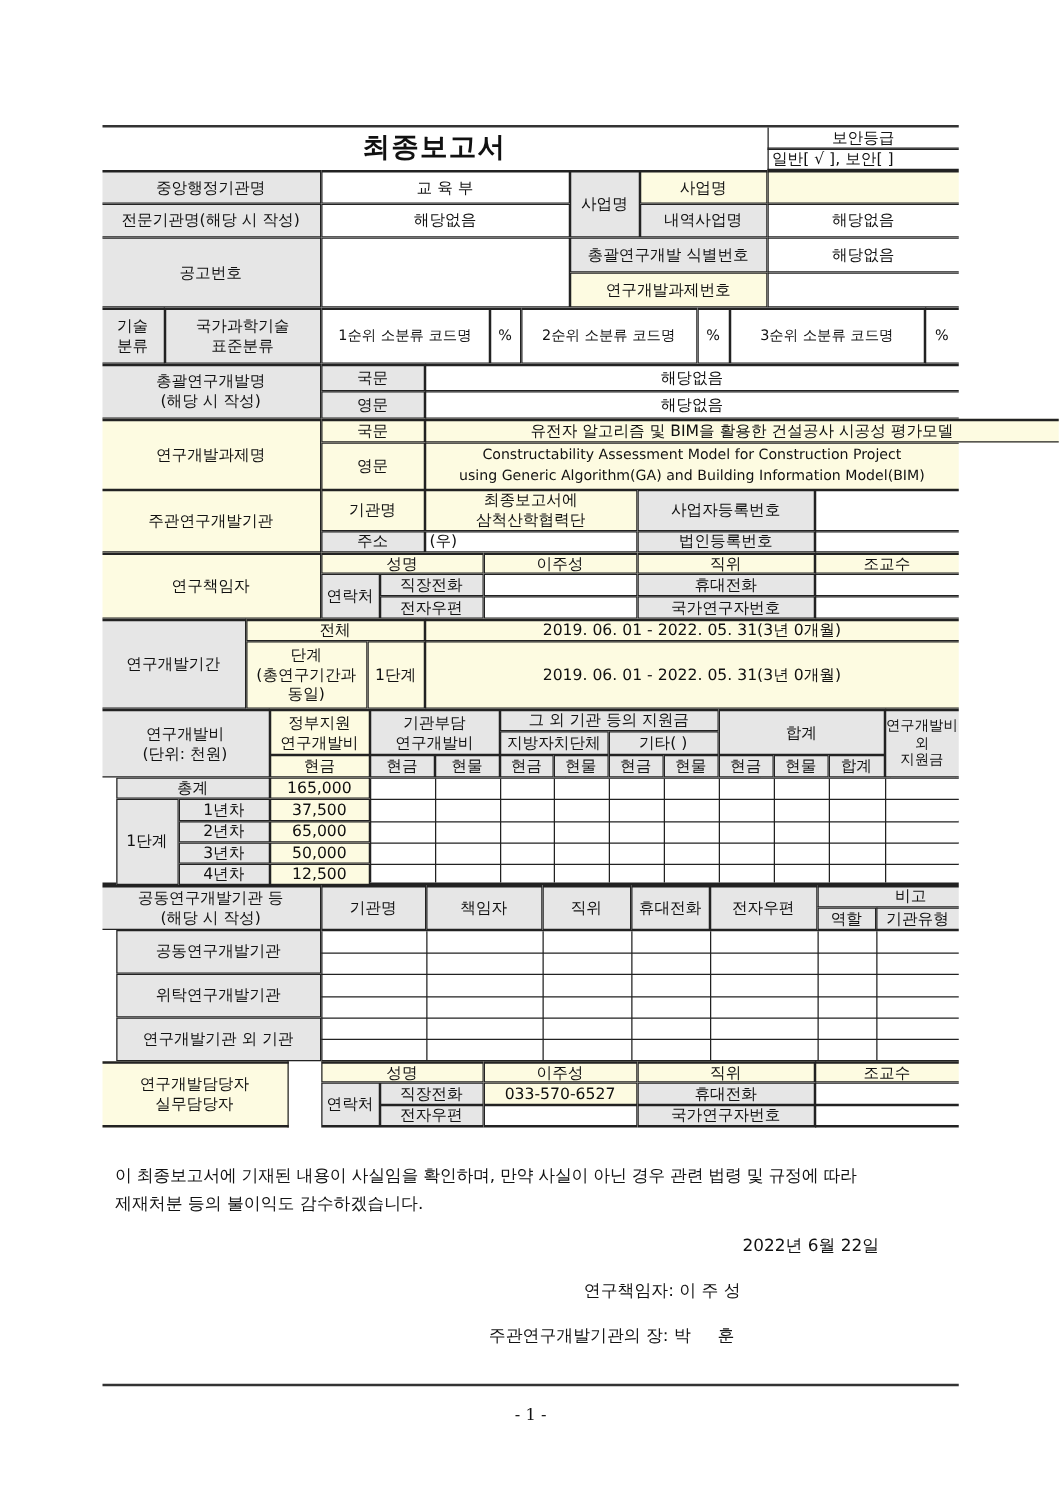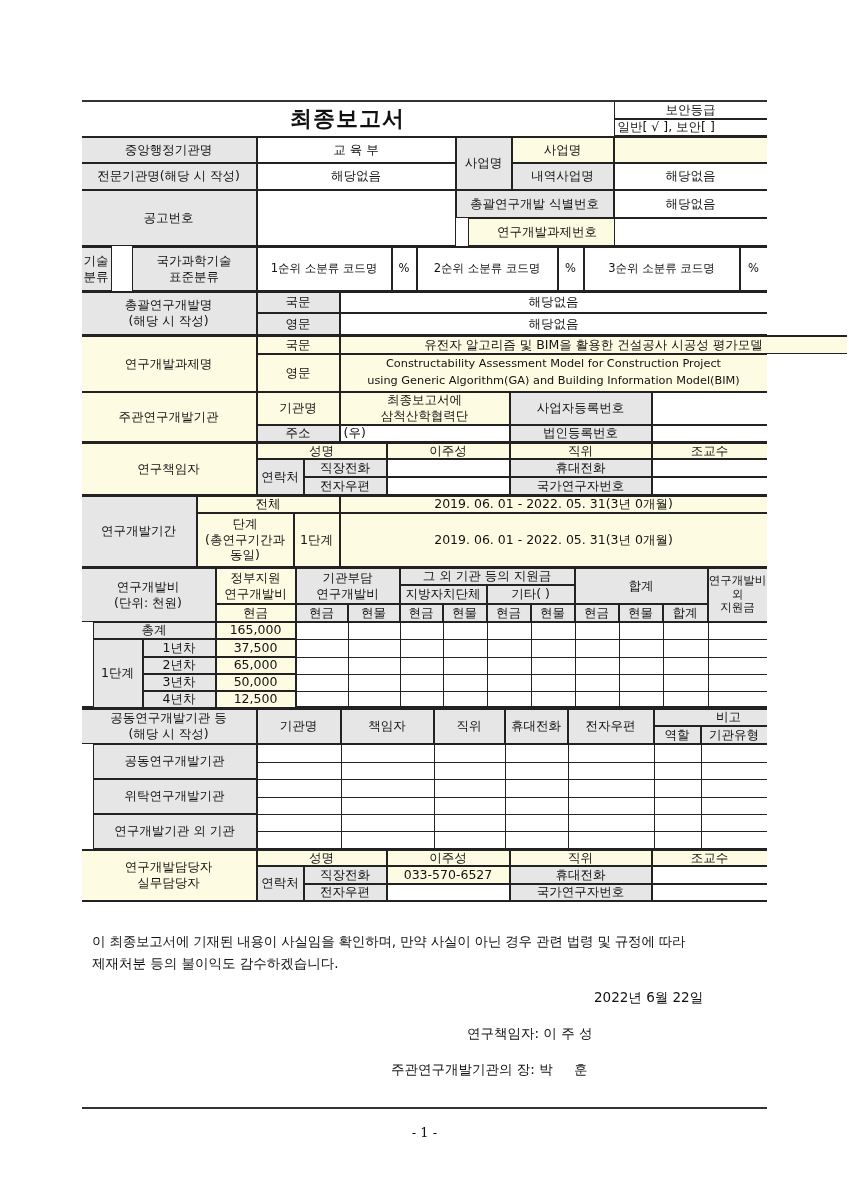--- a/index.html
+++ b/index.html
@@ -34,24 +34,24 @@
 
 <div class="c g" style="left:82px;top:163px;width:175px;height:27px;border-left:none;">전문기관명(해당 시 작성)</div>
 <div class="c w" style="left:257px;top:163px;width:199px;height:27px;">해당없음</div>
 <div class="c g" style="left:512px;top:163px;width:102px;height:27px;">내역사업명</div>
 <div class="c w" style="left:614px;top:163px;width:153px;height:27px;border-right:none;">해당없음</div>
 
 <div class="c g" style="left:82px;top:190px;width:175px;height:56px;border-left:none;">공고번호</div>
 <div class="c w" style="left:257px;top:190px;width:199px;height:56px;"></div>
 <div class="c g" style="left:456px;top:190px;width:158px;height:28px;">총괄연구개발 식별번호</div>
 <div class="c w" style="left:614px;top:190px;width:153px;height:28px;border-right:none;">해당없음</div>
-<div class="c y" style="left:456px;top:218px;width:158px;height:28px;margin-left:12px;">연구개발과제번호</div>
+<div class="c y" style="left:456px;top:218px;width:158px;height:28px;">연구개발과제번호</div>
 <div class="c w" style="left:614px;top:218px;width:153px;height:28px;border-right:none;"></div>
 
-<div class="c g" style="left:82px;top:246px;width:30px;height:45px;border-left:none;border-top:2px solid #222;">기술
+<div class="c g" style="left:82px;top:246px;width:50px;height:45px;border-left:none;border-top:2px solid #222;">기술
 분류</div>
 <div class="c g" style="left:132px;top:246px;width:125px;height:45px;border-top:2px solid #222;">국가과학기술
 표준분류</div>
 <div class="c w sm" style="left:257px;top:246px;width:135px;height:45px;border-top:2px solid #222;">1순위 소분류 코드명</div>
 <div class="c w sm" style="left:392px;top:246px;width:25px;height:45px;border-top:2px solid #222;">%</div>
 <div class="c w sm" style="left:417px;top:246px;width:141px;height:45px;border-top:2px solid #222;">2순위 소분류 코드명</div>
 <div class="c w sm" style="left:558px;top:246px;width:26px;height:45px;border-top:2px solid #222;">%</div>
 <div class="c w sm" style="left:584px;top:246px;width:156px;height:45px;border-top:2px solid #222;">3순위 소분류 코드명</div>
 <div class="c w sm" style="left:740px;top:246px;width:27px;height:45px;border-right:none;border-top:2px solid #222;">%</div>
 
@@ -190,21 +190,21 @@
   <div style="position:absolute;left:311px;top:0;bottom:0;width:1px;background:#222;"></div>
   <div style="position:absolute;left:397px;top:0;bottom:0;width:1px;background:#222;"></div>
   <div style="position:absolute;left:444px;top:0;bottom:0;width:1px;background:#222;"></div>
   <div style="position:absolute;left:0;right:0;top:17px;height:1px;background:#222;"></div>
   <div style="position:absolute;left:0;right:0;top:34px;height:1px;background:#222;"></div>
   <div style="position:absolute;left:0;right:0;top:52px;height:1px;background:#222;"></div>
   <div style="position:absolute;left:0;right:0;top:69px;height:1px;background:#222;"></div>
   <div style="position:absolute;left:0;right:0;top:86px;height:1px;background:#222;"></div>
 </div>
 
-<div class="c y" style="left:82px;top:849px;width:175px;height:53px;border-left:none;border-top:2px solid #222;border-bottom:2px solid #222;">연구개발담당자
+<div class="c y" style="left:82px;top:849px;width:149px;height:53px;border-left:none;border-top:2px solid #222;border-bottom:2px solid #222;">연구개발담당자
 실무담당자</div>
 <div class="c y" style="left:257px;top:849px;width:130px;height:17px;border-top:2px solid #222;">성명</div>
 <div class="c y" style="left:387px;top:849px;width:123px;height:17px;border-top:2px solid #222;">이주성</div>
 <div class="c y" style="left:510px;top:849px;width:142px;height:17px;border-top:2px solid #222;">직위</div>
 <div class="c y" style="left:652px;top:849px;width:115px;height:17px;border-right:none;border-top:2px solid #222;">조교수</div>
 <div class="c g" style="left:257px;top:866px;width:47px;height:36px;border-bottom:2px solid #222;">연락처</div>
 <div class="c g" style="left:304px;top:866px;width:83px;height:18px;">직장전화</div>
 <div class="c y" style="left:387px;top:866px;width:123px;height:18px;">033-570-6527</div>
 <div class="c g" style="left:510px;top:866px;width:142px;height:18px;">휴대전화</div>
 <div class="c w" style="left:652px;top:866px;width:115px;height:18px;border-right:none;"></div>

